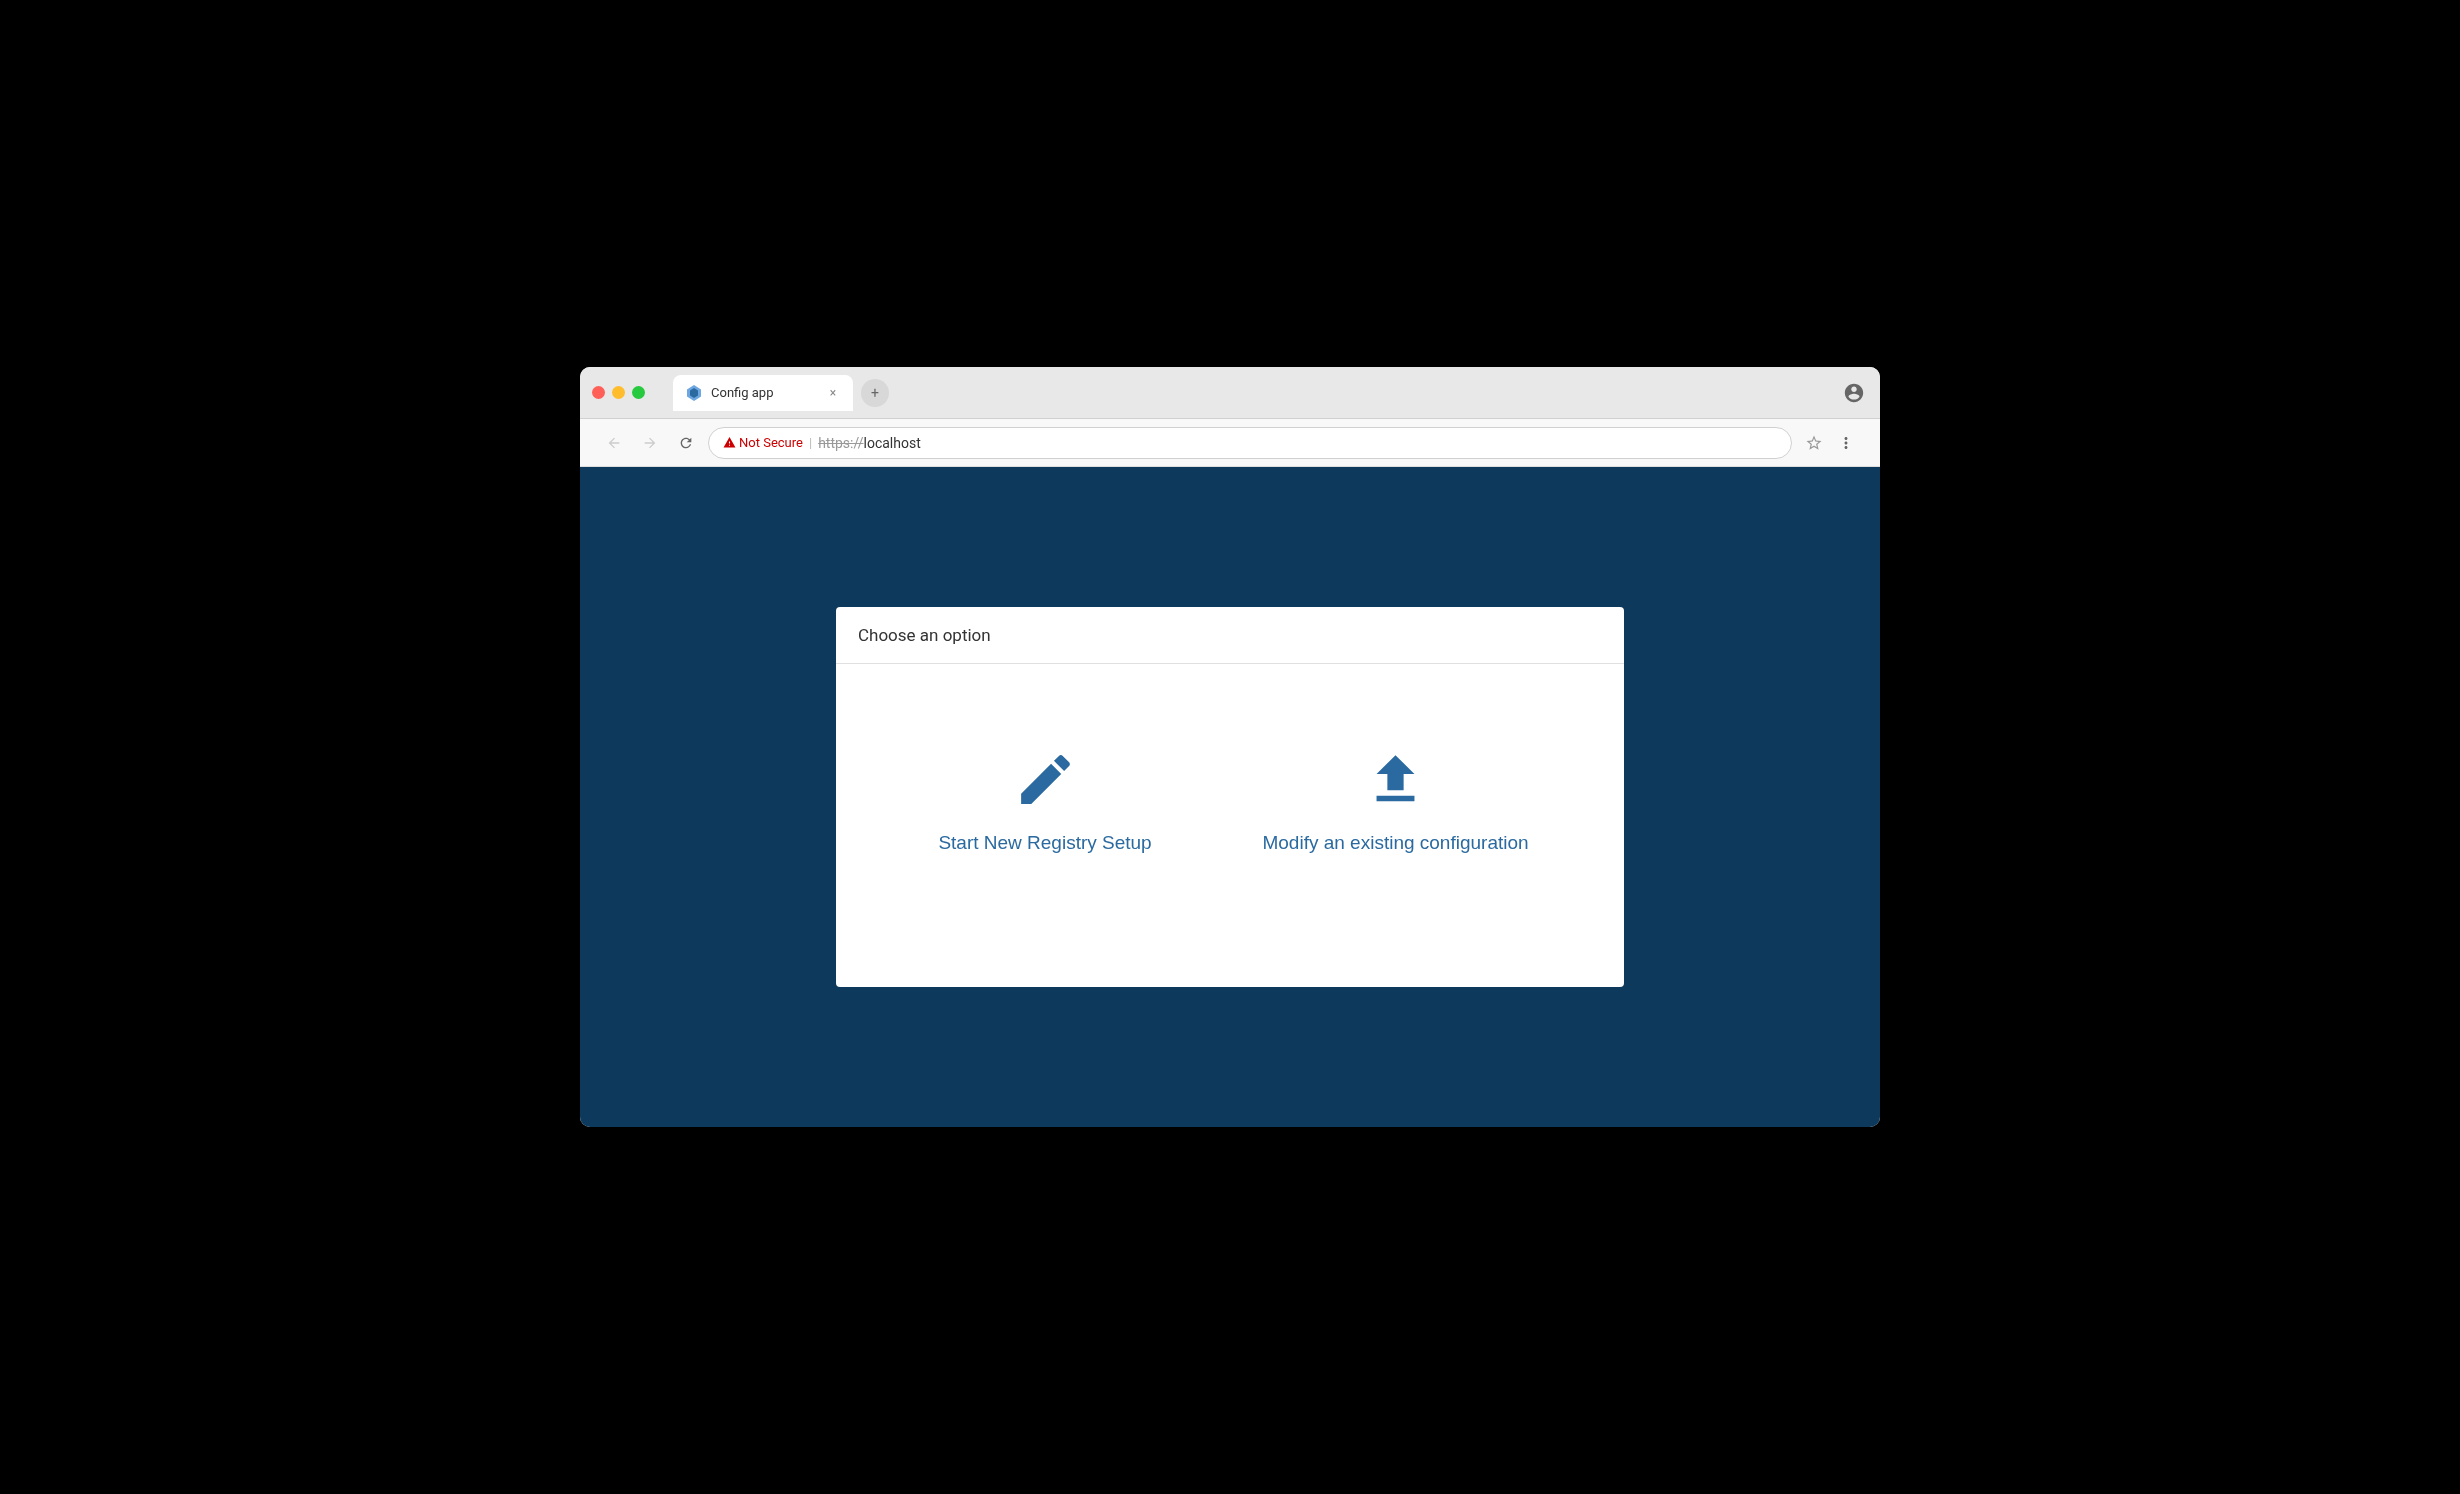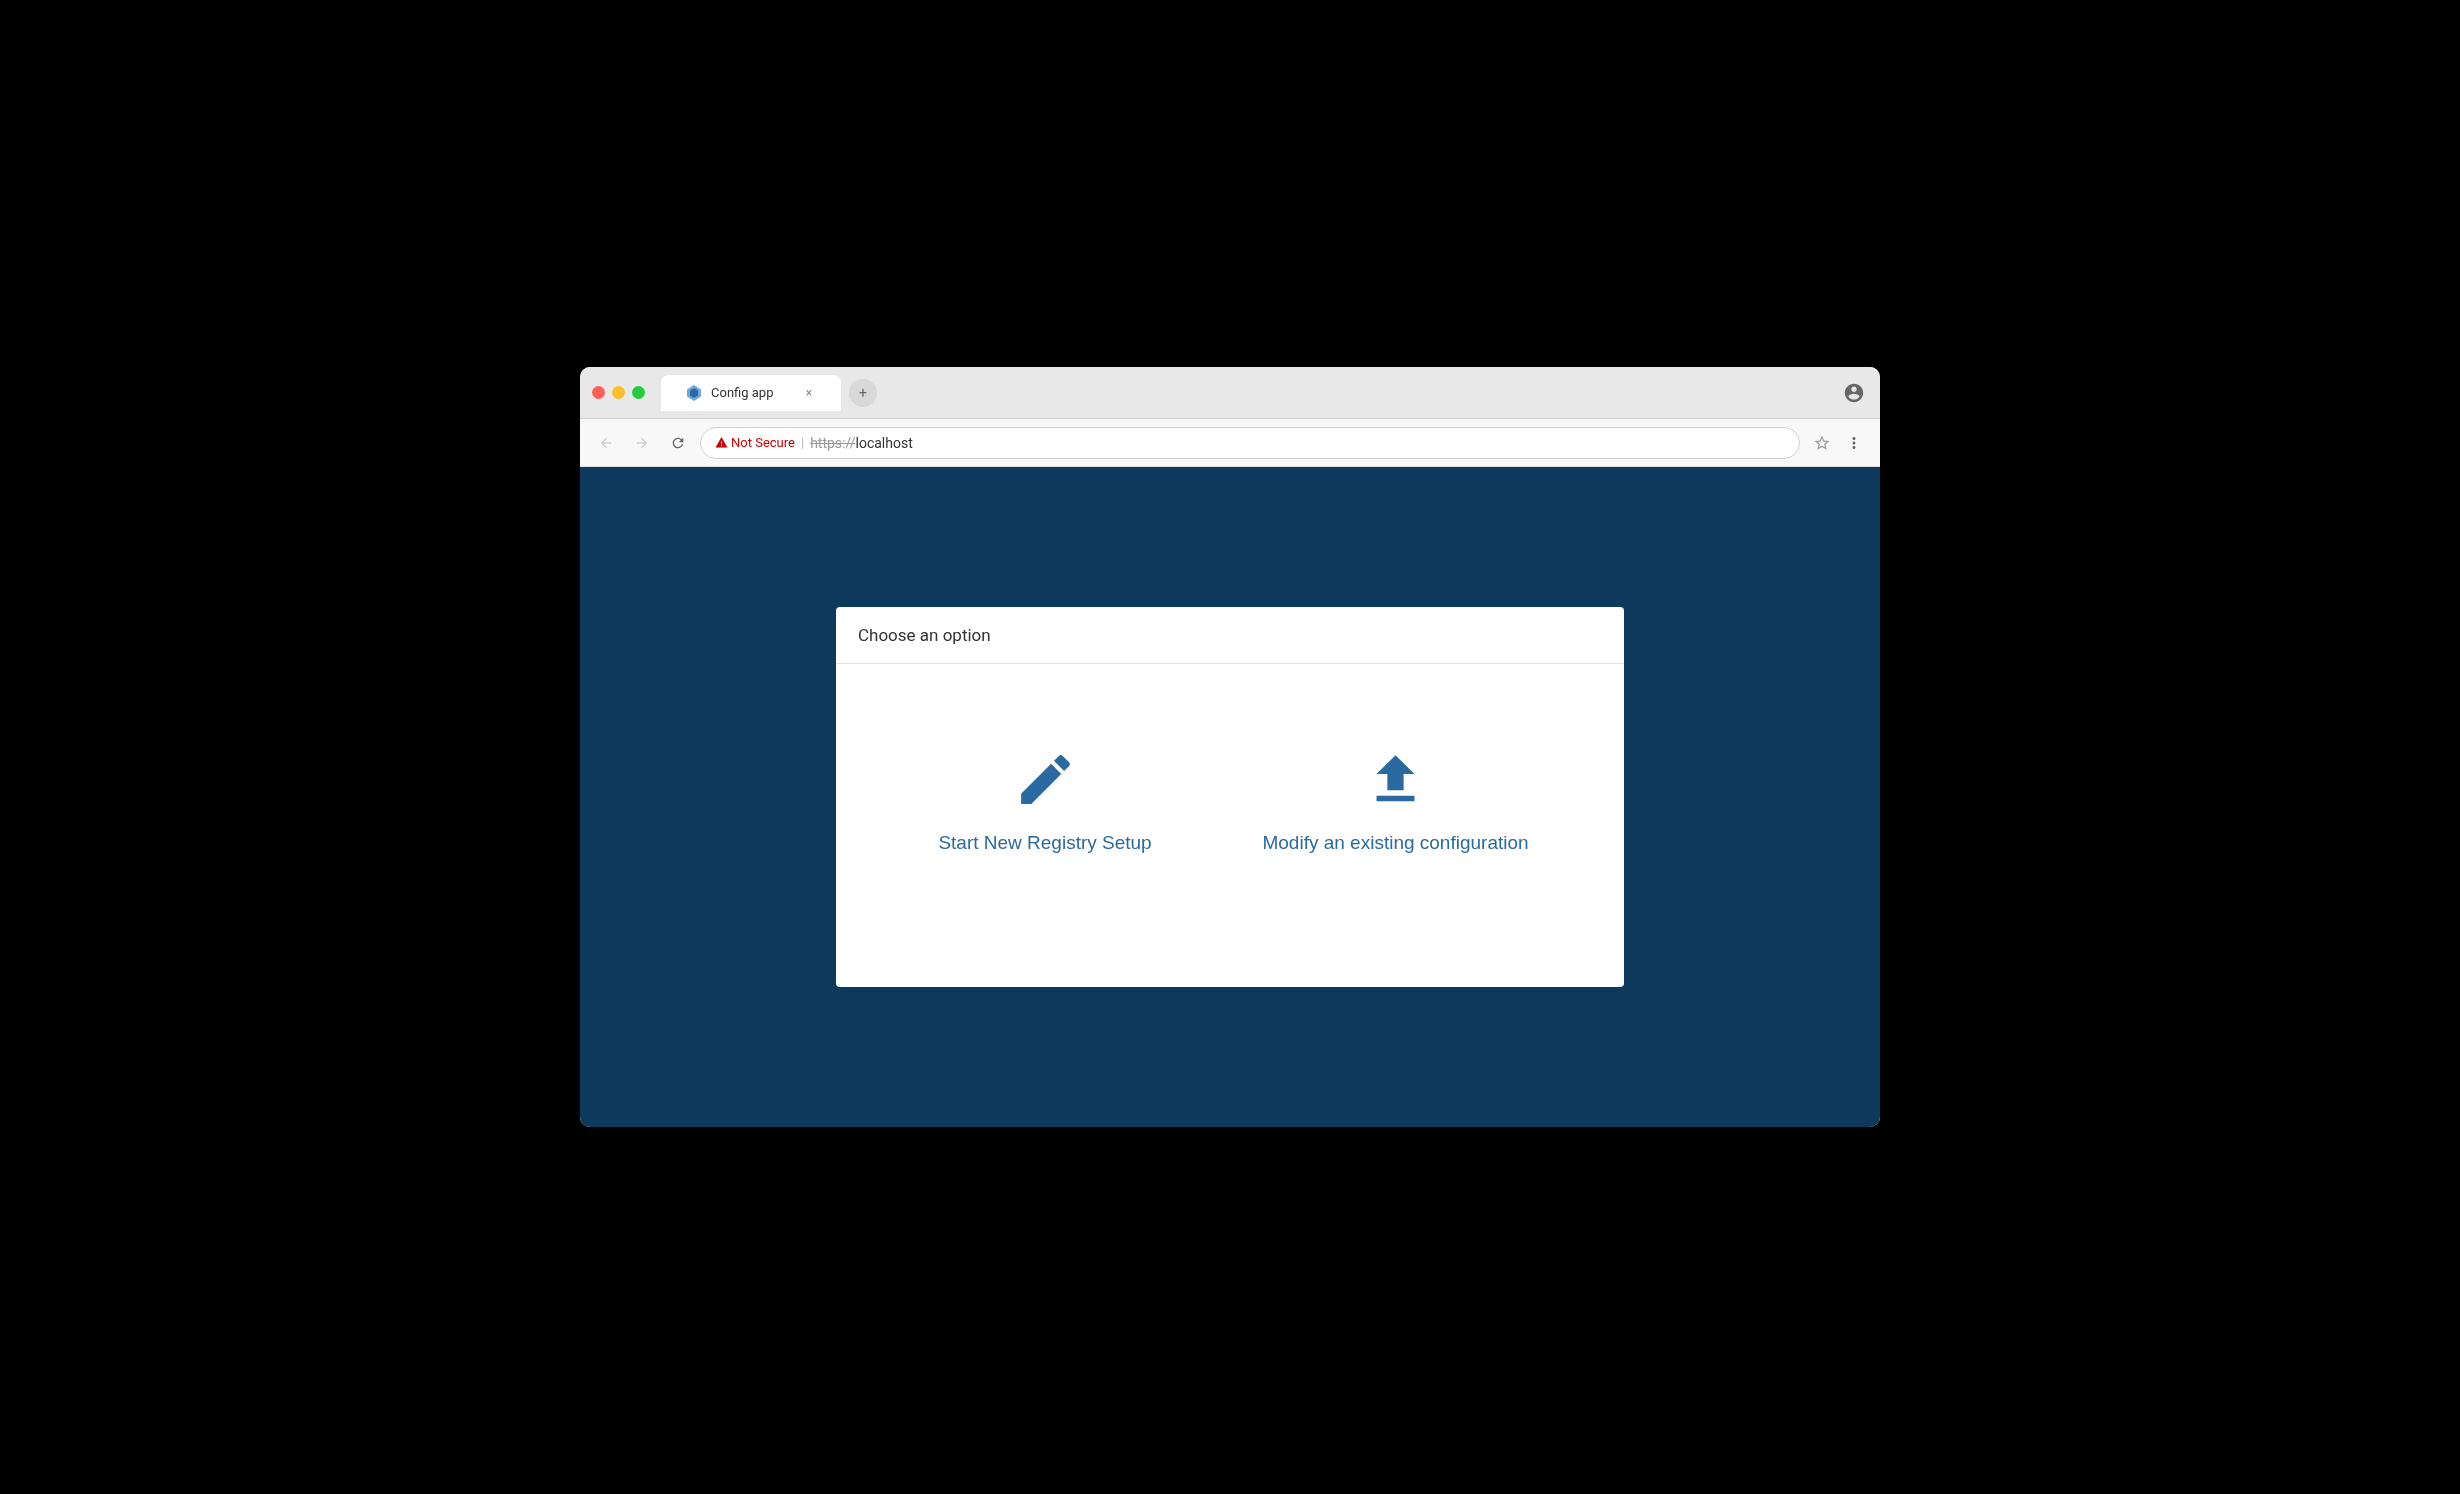--- a/index.html
+++ b/index.html
@@ -50,25 +50,26 @@
     .tl-close { background: #ff5f56; }
     .tl-minimize { background: #ffbd2e; }
     .tl-maximize { background: #27c93f; }
 
     .tab {
       display: flex;
       align-items: center;
       background: #fff;
       height: 36px;
       border-radius: 8px 8px 0 0;
-      padding: 0 24px;
+      padding: 0 12px;
       gap: 8px;
       font-size: 13px;
       color: #333;
       min-width: 180px;
+      margin-left: 12px;
     }
 
     .tab-logo {
       width: 18px;
       height: 18px;
       display: flex;
       align-items: center;
       justify-content: center;
     }
 
@@ -112,21 +113,21 @@
       justify-content: center;
       color: #666;
     }
 
     
     .address-bar {
       background: #f8f8f8;
       height: 48px;
       display: flex;
       align-items: center;
-      padding: 0 12px;
+      padding: 0 20px;
       gap: 8px;
       border-bottom: 1px solid #ddd;
     }
 
     .nav-btn {
       width: 28px;
       height: 28px;
       display: flex;
       align-items: center;
       justify-content: center;

